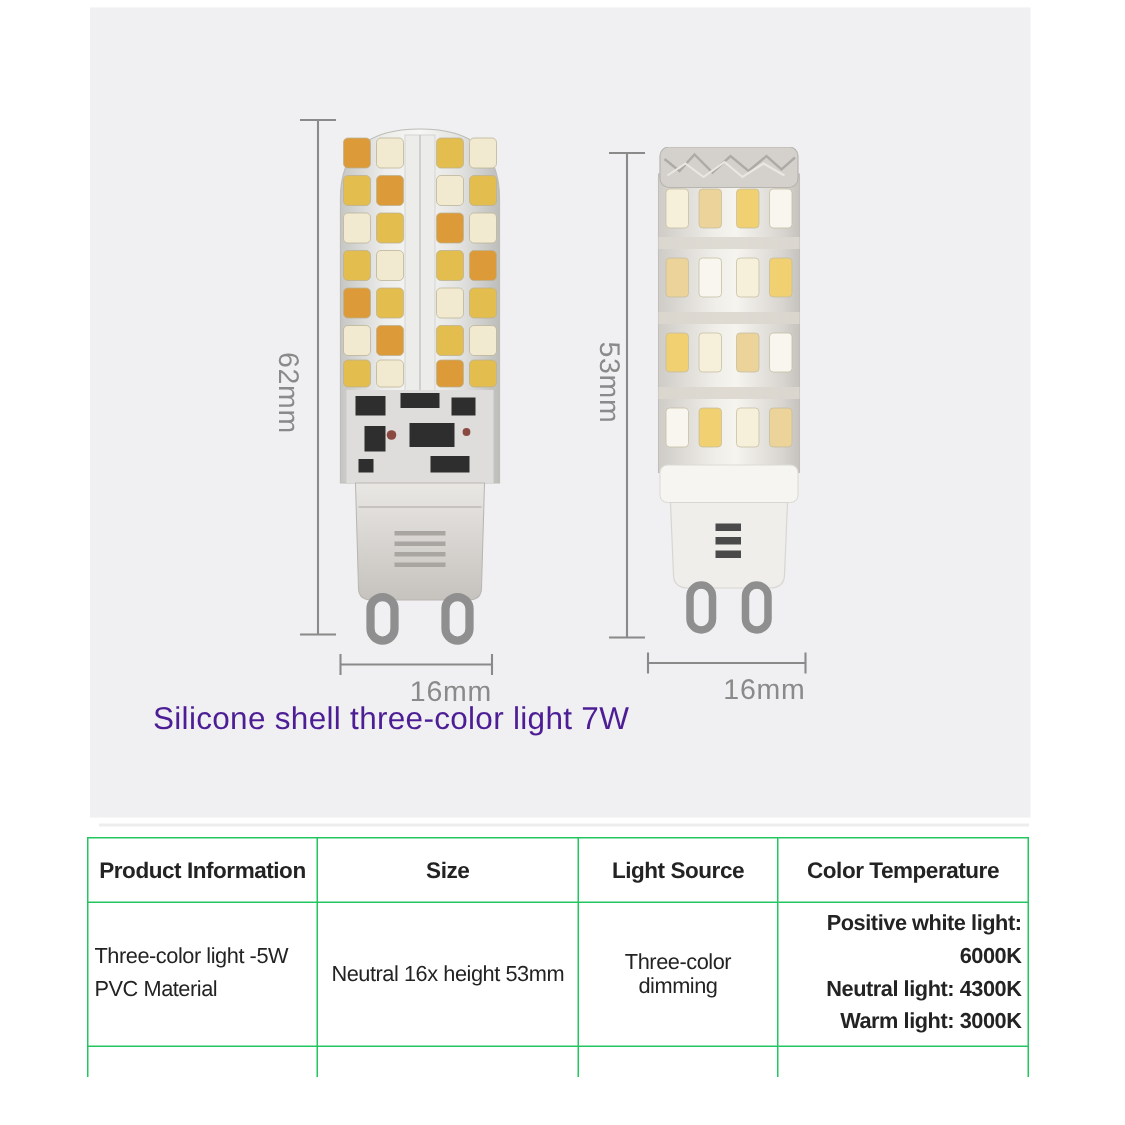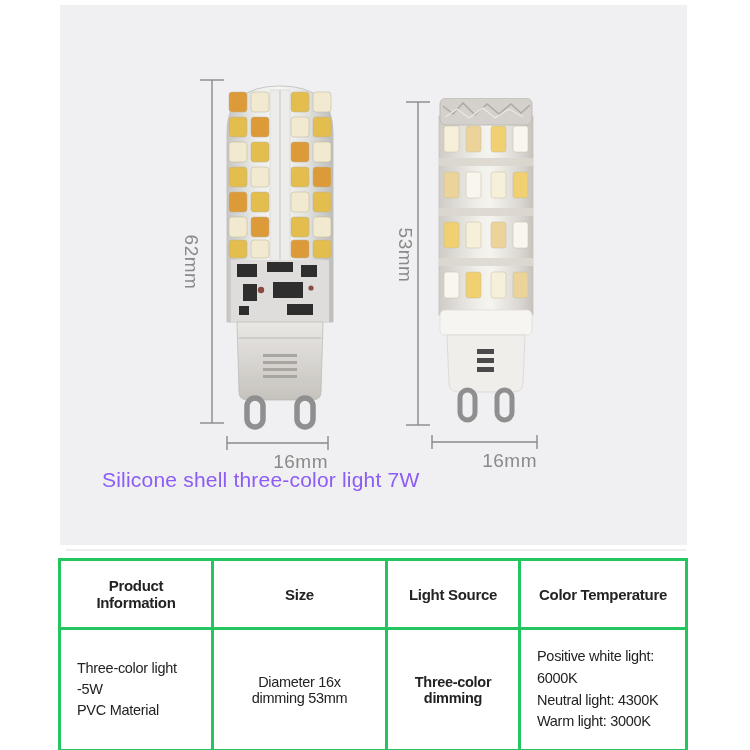--- a/index.html
+++ b/index.html
@@ -11,43 +11,43 @@
     position:absolute;left:60px;top:5px;width:627px;height:540px;
     background:#f0eff1;
   }
   .abs{position:absolute;}
   .dim-label{
     color:#8a8a8a;font-size:19px;letter-spacing:0.5px;white-space:nowrap;
   }
   .dim-label.vertical{transform:translate(-50%,-50%) rotate(90deg);}
   .dim-label.horizontal{text-align:right;}
   .caption{
-    color:#8b5cf6;font-size:21px;letter-spacing:0.2px;white-space:nowrap;
+    color:#4c1d95;font-size:21px;letter-spacing:0.2px;white-space:nowrap;
   }
   .photo-table-gap-line{
     position:absolute;left:66px;top:549px;width:620px;height:2px;background:#ededed;
   }
   table.spec{
     position:absolute;left:58px;top:558px;width:627px;
     border-collapse:collapse;table-layout:fixed;
     font-size:14.5px;letter-spacing:-0.3px;color:#232323;
   }
   table.spec col.c1{width:153px;}
   table.spec col.c2{width:174px;}
   table.spec col.c3{width:133px;}
   table.spec col.c4{width:167px;}
   table.spec th, table.spec td{
-    border:3px solid #22c55e;vertical-align:middle;padding:16px;
+    border:1px solid #22c55e;vertical-align:middle;padding:4px;
   }
   table.spec th{height:34px;font-size:15px;font-weight:bold;text-align:center;}
   table.spec tr.data-row td{height:71px;}
   td.cell-product{text-align:left;padding-left:5px;line-height:1.45;margin-left:43px;}
   td.cell-size{text-align:center;}
-  td.cell-source{text-align:center;font-weight:bold;}
-  td.cell-temp{text-align:left;padding-left:3px;line-height:1.5;}
+  td.cell-source{text-align:center;}
+  td.cell-temp{text-align:right;padding-left:3px;line-height:1.5;font-weight:bold;}
   tr.partial-row td{height:12px;border-bottom:none;}
   svg{display:block;}
 </style>
 </head>
 <body>
 
 <div class="photo-area">
 
   <svg class="abs" style="left:0;top:0" width="627" height="540" viewBox="0 0 627 540">
     <g stroke="#8a8a8a" stroke-width="1.4" fill="none">
@@ -226,21 +226,21 @@
       <th>Light Source</th>
       <th>Color Temperature</th>
     </tr>
   </thead>
   <tbody>
     <tr class="data-row">
       <td class="cell-product">
         <div>Three-color light -5W</div>
         <div>PVC Material</div>
       </td>
-      <td class="cell-size">Diameter 16x dimming 53mm</td>
+      <td class="cell-size">Neutral 16x height 53mm</td>
       <td class="cell-source">Three-color dimming</td>
       <td class="cell-temp">
         <div>Positive white light: 6000K</div>
         <div>Neutral light: 4300K</div>
         <div>Warm light: 3000K</div>
       </td>
     </tr>
     <tr class="partial-row">
       <td></td>
       <td></td>

